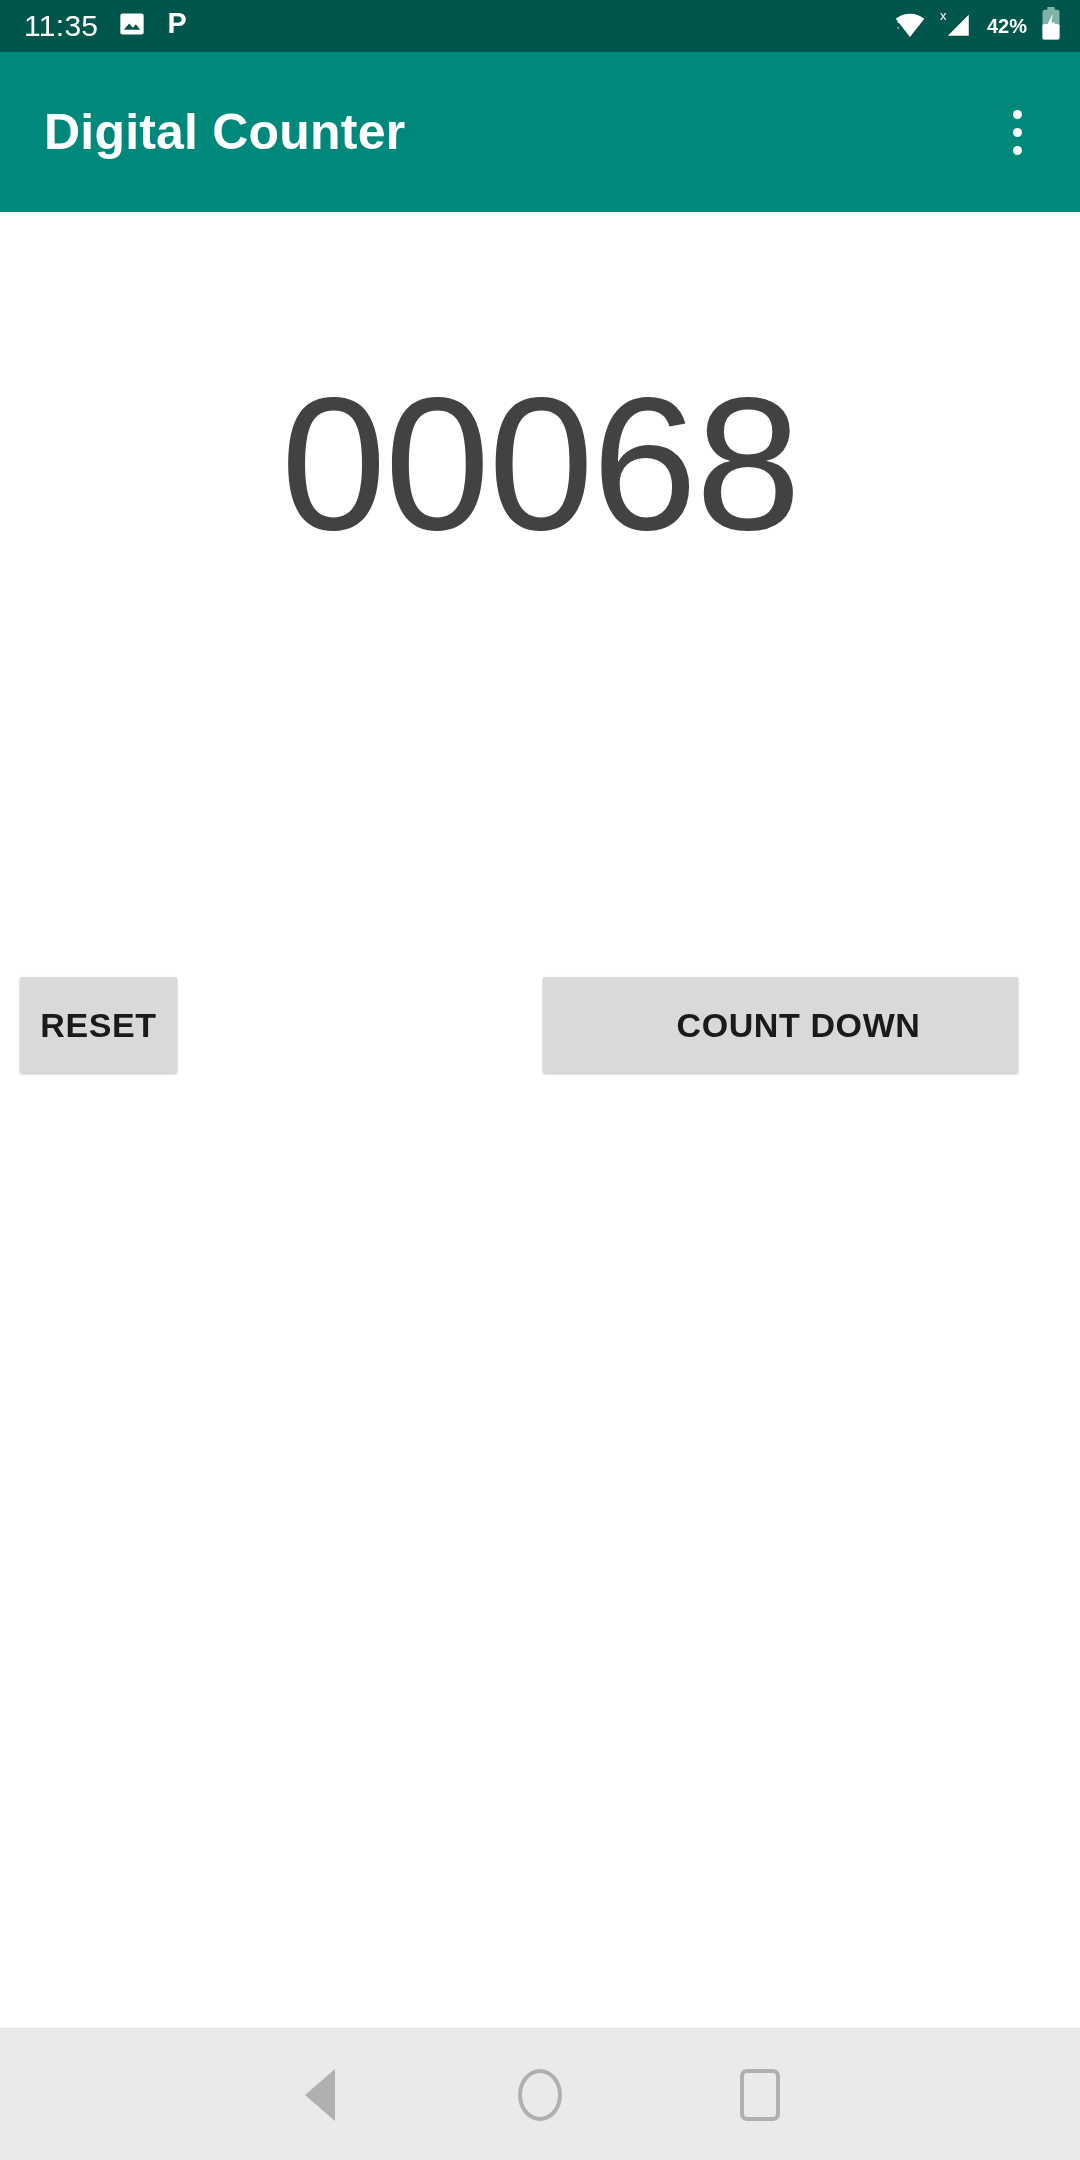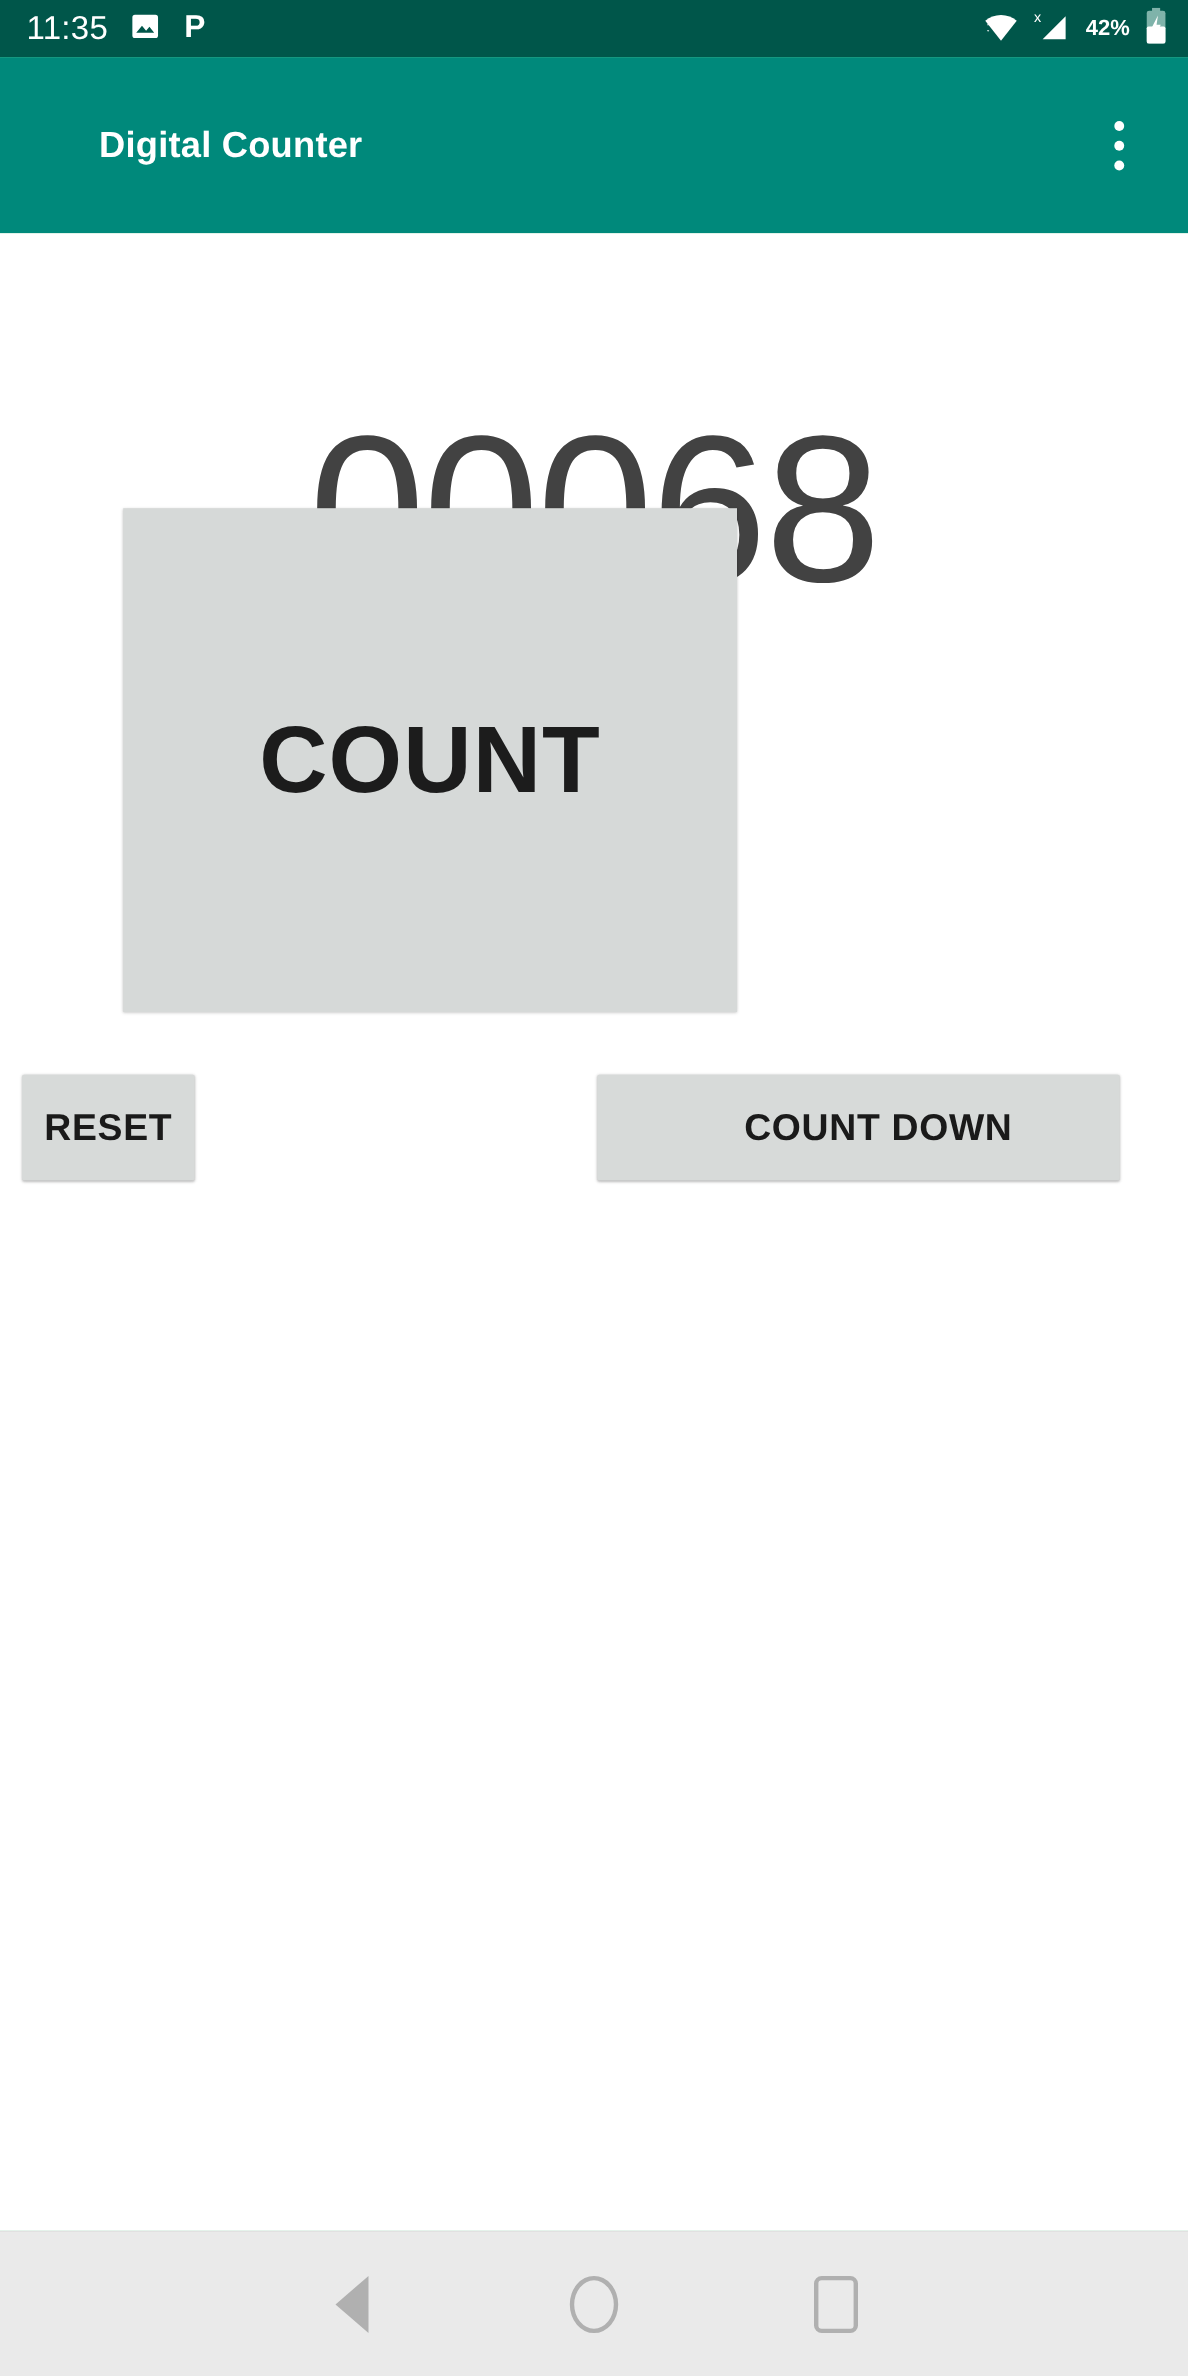--- a/index.html
+++ b/index.html
@@ -23,21 +23,21 @@
   .battery-text { font-size:20px; color:#ffffff; font-weight:700; }
   .icn { display:block; }
 
   
   .app-bar {
     position:absolute; top:52px; left:0; width:1080px; height:160px;
     background:#00897b; display:flex; align-items:center;
     padding:0 28px 0 44px;
   }
   .app-title {
-    font-size:33px; font-weight:bold; color:#ffffff; letter-spacing:0.2px;margin-left:46px;
+    font-size:50px; font-weight:bold; color:#ffffff; letter-spacing:0.2px;
   }
   .overflow-menu {
     margin-left:auto; width:70px; height:70px;
     display:flex; flex-direction:column; align-items:center;
     justify-content:center; gap:9px; cursor:pointer;
   }
   .overflow-menu span {
     display:block; width:9px; height:9px; border-radius:50%; background:#ffffff;
   }
   .appbar-shadow {
@@ -180,23 +180,20 @@
       <span></span>
     </div>
   </div>
   <div class="appbar-shadow"></div>
 
   <div class="content">
 
 
     <div class="counter-display">00068</div>
 
-    <div class="count-button">
-      <span class="count-button-label">COUNT</span>
-    </div>
 
     <div class="bottom-buttons">
       <div class="btn-flat btn-reset">
         <span class="btn-flat-label">RESET</span>
       </div>
       <div class="btn-flat btn-countdown">
         <span class="btn-flat-label">COUNT DOWN</span>
       </div>
     </div>
 

